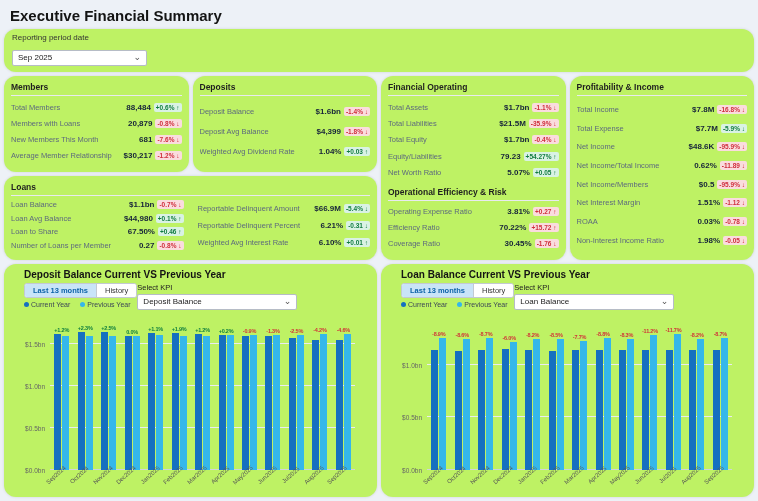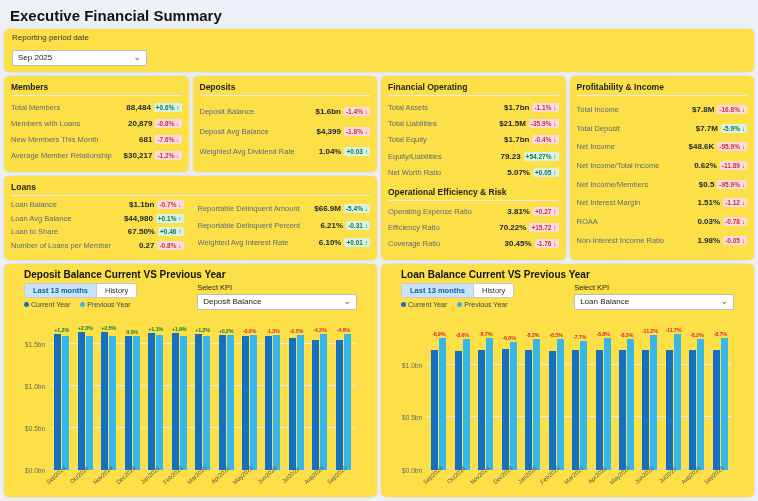--- a/index.html
+++ b/index.html
@@ -1,20 +1,20 @@
 <!DOCTYPE html>
 <html><head>
 <meta charset="utf-8">
 <title>Executive Financial Summary</title>
 <style>
   *{box-sizing:border-box;margin:0;padding:0}
   html,body{width:758px;height:501px;overflow:hidden;background:#edf1f7;font-family:"Liberation Sans",sans-serif;}
   .dashboard{width:758px;height:501px;display:flex;flex-direction:column;padding:4px;gap:4px;}
   .page-title{font-size:15px;font-weight:bold;color:#141414;padding:3px 6px 1px;}
-  .panel{background:#fde047;border-radius:5px;box-shadow:0 0 3px rgba(0,0,0,.12);}
+  .panel{background:#bef264;border-radius:12px;box-shadow:0 0 3px rgba(0,0,0,.12);}
   .filter-card{padding:4px 8px 6px;}
   .filter-label{font-size:8px;color:#333;margin-bottom:4px;}
   .select{display:inline-flex;align-items:center;justify-content:space-between;background:#fff;border:1px solid #b6bcc6;border-radius:2px;font-size:8px;color:#222;padding:2.5px 5px;min-width:135px;cursor:pointer;}
   .chev{font-size:9px;color:#555;margin-left:6px;line-height:5px;}
   .kpi-grid{display:grid;grid-template-columns:repeat(4,1fr);grid-template-rows:96px 84px;gap:4px;}
   .card{padding:4px 7px 5px;display:flex;flex-direction:column;overflow:hidden;}
   #card-members{grid-column:1;grid-row:1}
   #card-deposits{grid-column:2;grid-row:1}
   #card-loans{grid-column:1 / span 2;grid-row:2}
   #card-financial{grid-column:3;grid-row:1 / span 2}
@@ -27,21 +27,21 @@
   .kpi-right{display:flex;align-items:center;gap:3px;flex:none;}
   .kpi-value{font-size:8px;font-weight:bold;color:#16233a;}
   .badge{font-size:6.5px;font-weight:bold;padding:1px 2px;border-radius:2px;white-space:nowrap;}
   .badge.good{background:#d9f2e4;color:#107c41;}
   .badge.bad{background:#fadcde;color:#cf2e3c;}
   .loans-cols{flex:1;display:flex;gap:14px;min-height:0;}
   .loans-cols .kpi-rows{flex:1;}
   .charts-grid{display:grid;grid-template-columns:1fr 1fr;gap:4px;flex:1;min-height:0;}
   .chart-card{padding:5px 20px 2px;display:flex;flex-direction:column;min-height:0;}
   .chart-title{font-size:10px;font-weight:bold;color:#141414;}
-  .chart-controls{display:flex;justify-content:space-between;align-items:flex-start;margin-top:3px;}
+  .chart-controls{display:flex;justify-content:flex-start;align-items:flex-start;margin-top:3px;}
   .controls-left{display:flex;flex-direction:column;gap:3px;}
   .tabs{display:inline-flex;border:1px solid #c3c9d2;border-radius:3px;overflow:hidden;width:max-content;background:#fff;}
   .tab{font-size:7.5px;padding:2px 8px;color:#333;background:#fff;cursor:pointer;}
   .tab + .tab{border-left:1px solid #c3c9d2;}
   .tab.active{background:#c9e4f8;color:#0b62a8;font-weight:bold;}
   .legend{display:flex;gap:10px;font-size:7px;color:#3c4657;align-items:center;}
   .legend-item{display:flex;align-items:center;gap:2px;cursor:pointer;}
   .dot{width:5px;height:5px;border-radius:50%;}
   .dot.cur{background:#1570c0}.dot.prev{background:#35b7ea}
   .controls-right{display:flex;flex-direction:column;gap:2px;width:48%;}
@@ -268,21 +268,21 @@
         <div class="card-title">Profitability &amp; Income</div>
         <div class="kpi-rows">
           <div class="kpi-row">
             <span class="kpi-label">Total Income</span>
             <span class="kpi-right">
               <span class="kpi-value">$7.8M</span>
               <span class="badge bad">-16.8% ↓</span>
             </span>
           </div>
           <div class="kpi-row">
-            <span class="kpi-label">Total Deposit</span>
+            <span class="kpi-label">Total Expense</span>
             <span class="kpi-right">
               <span class="kpi-value">$7.7M</span>
               <span class="badge good">-5.9% ↓</span>
             </span>
           </div>
           <div class="kpi-row">
             <span class="kpi-label">Net Income</span>
             <span class="kpi-right">
               <span class="kpi-value">$48.6K</span>
               <span class="badge bad">-95.9% ↓</span>

